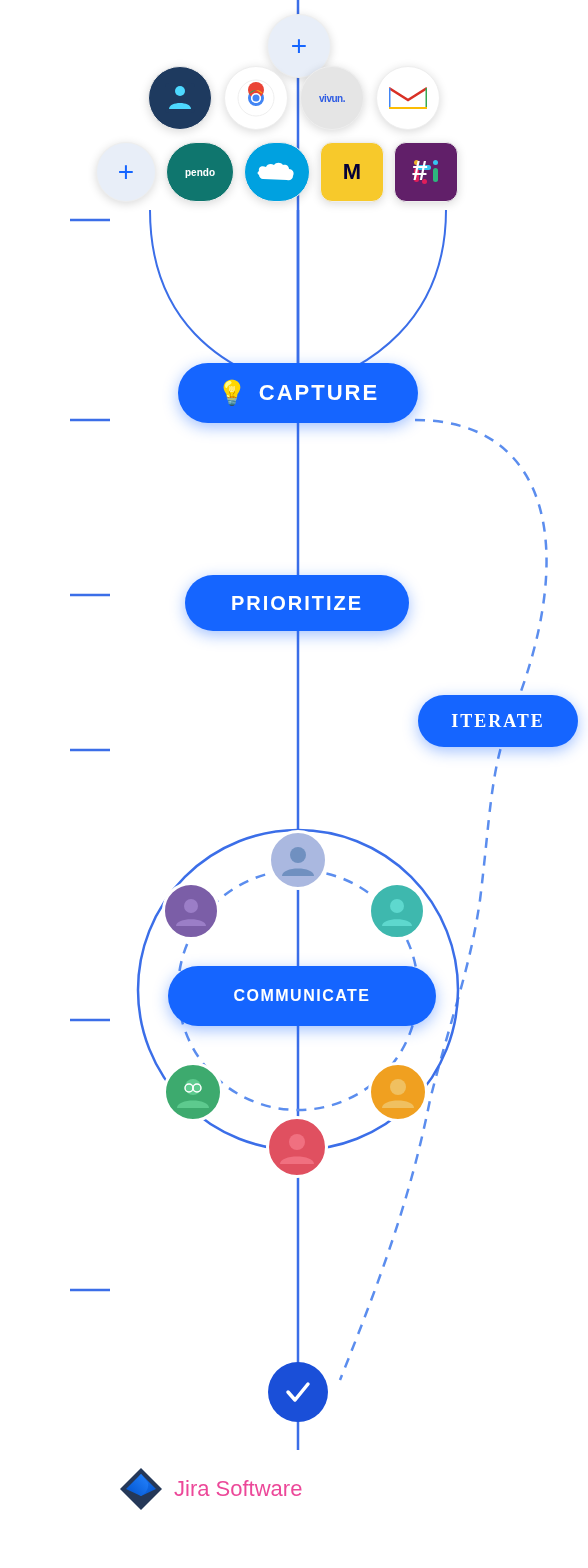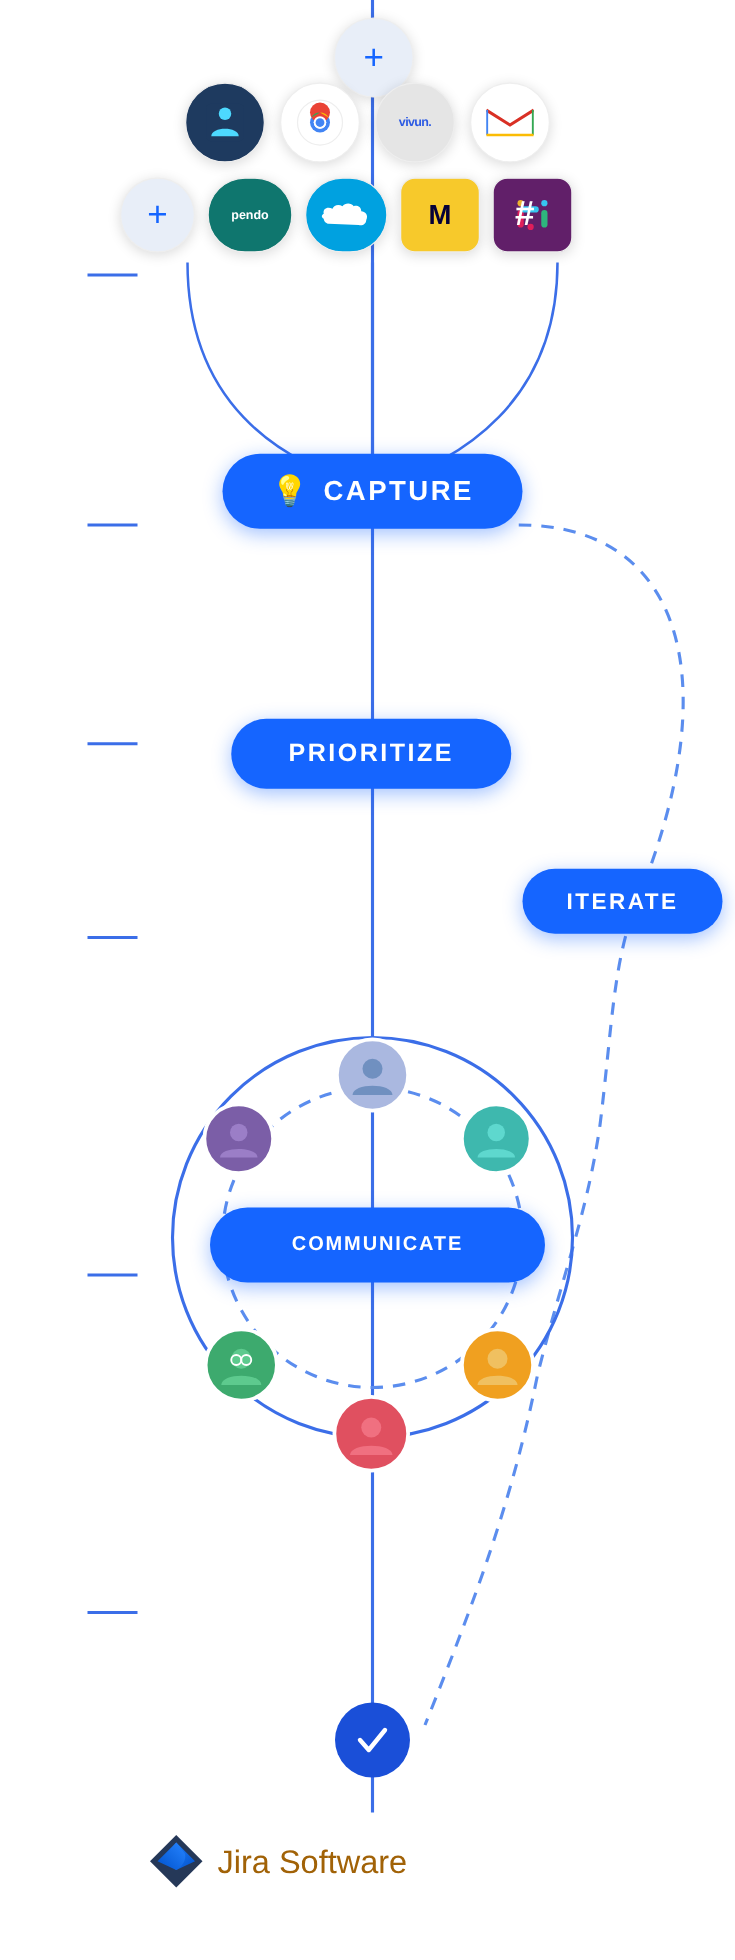--- a/index.html
+++ b/index.html
@@ -199,21 +199,21 @@
 
   <div class="pill-btn" style="left: 178px; top: 363px; width: 240px; height: 60px;">
     <span style="margin-right:10px; font-size:24px;">💡</span>
     <span>CAPTURE</span>
   </div>
 
   <div class="pill-btn" style="left: 185px; top: 543px; width: 224px; height: 56px; font-size: 20px; margin-top: 32px;">
     <span>PRIORITIZE</span>
   </div>
 
-  <div class="pill-btn iterate" style="left: 418px; top: 695px; width: 160px; height: 52px; font-size: 18px;">
+  <div class="pill-btn iterate" style="left: 418px; top: 695px; width: 160px; height: 52px; font-size: 18px; font-family: Liberation Serif, serif;">
     <span>ITERATE</span>
   </div>
 
   <div class="avatar-circle" style="width:60px; height:60px; left:268px; top:830px; background:#aab8e0; border:3px solid #fff;">
     <svg width="40" height="40" viewBox="0 0 40 40">
       <circle cx="20" cy="15" r="8" fill="#7090c0"></circle>
       <path d="M4 36 C4 26 36 26 36 36" fill="#7090c0"></path>
     </svg>
   </div>
 
@@ -278,16 +278,16 @@
           <stop offset="0%" style="stop-color:#2684ff"></stop>
           <stop offset="100%" style="stop-color:#0052cc"></stop>
         </linearGradient>
       </defs>
 
       <path d="M23 2 L44 23 L23 44 L2 23 Z" fill="#253858"></path>
 
       <path d="M23 8 L38 23 L23 30 C18 27 15 22 16 17 Z" fill="url(#jiraGrad1)"></path>
       <path d="M23 8 L8 23 L23 30 C28 27 31 22 30 17 Z" fill="url(#jiraGrad2)"></path>
     </svg>
-    <span style="font-size:26px; font-weight:400; color:#a16207; font-family:'Arial',sans-serif;">Jira Software</span>
+    <span style="font-size:22px; font-weight:400; color:#ec4899; font-family:'Arial',sans-serif;">Jira Software</span>
   </div>
 
 </div>
 
 </body></html>

